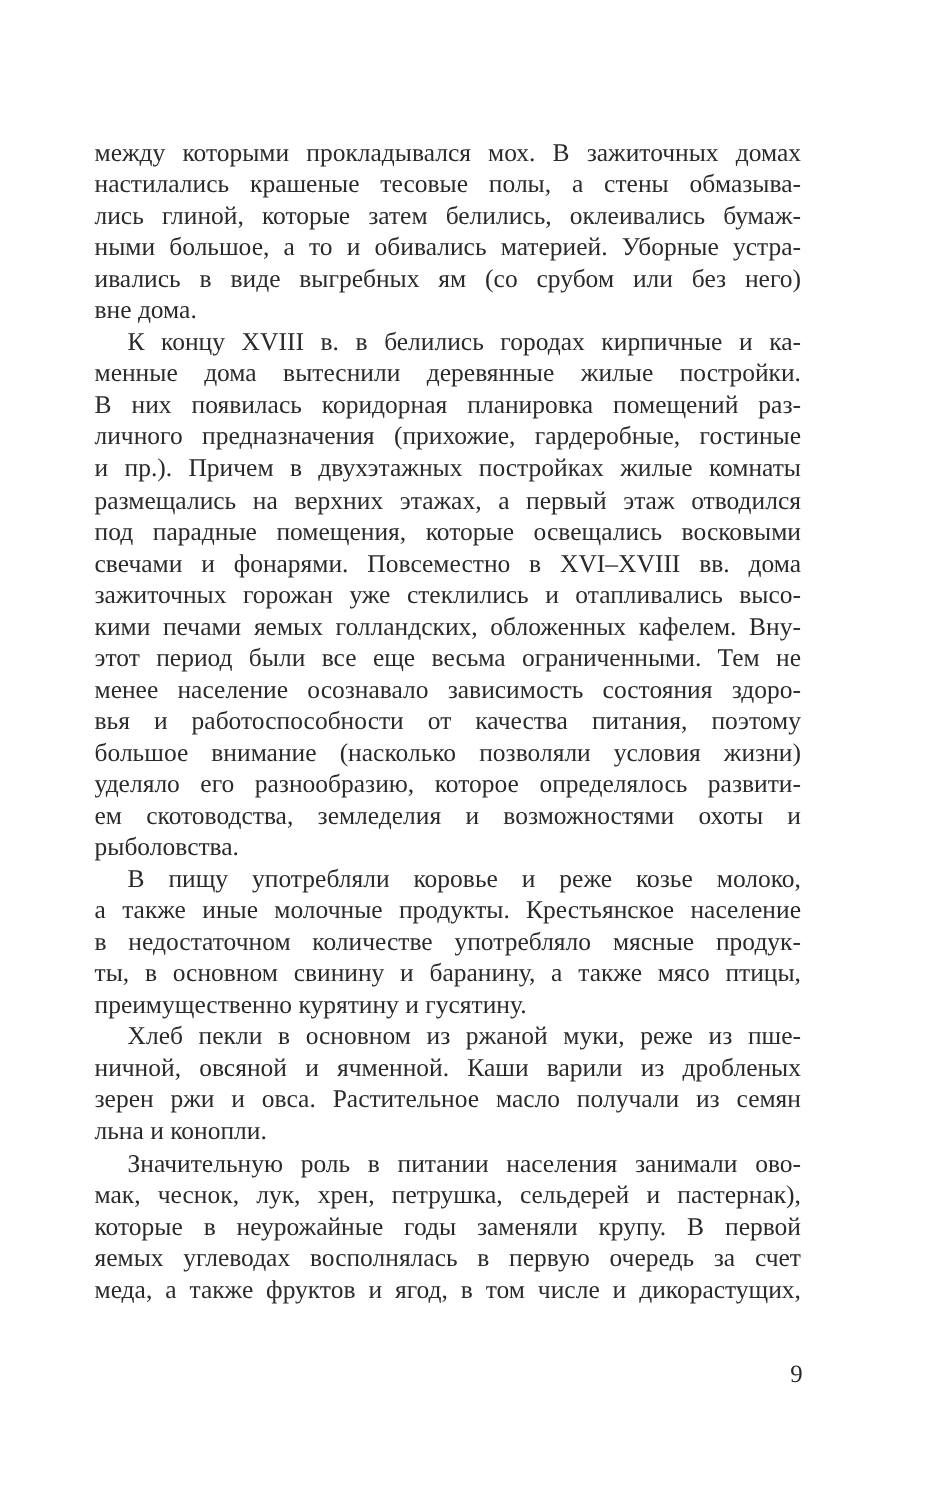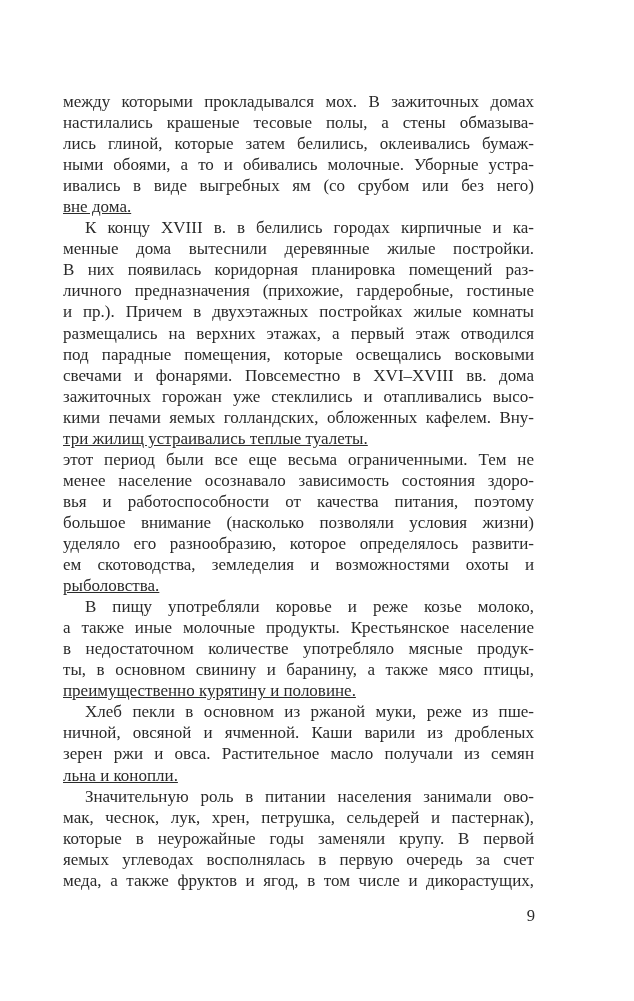--- a/index.html
+++ b/index.html
@@ -5,73 +5,72 @@
   html, body { margin: 0; padding: 0; background: #ffffff; }
   body { width: 634px; height: 1001px; position: relative; overflow: hidden; }
   .page { position: absolute; left: 0; top: 0; width: 634px; height: 1001px; background: #ffffff; }
   .text-block {
     position: absolute; left: 63px; top: 91px; width: 471px;
     font-family: "Liberation Serif", "DejaVu Serif", serif;
     font-size: 17px; line-height: 21.05px; color: #2a2a2a;
     text-align: justify; text-align-last: left;
   }
   .line { display: block; white-space: nowrap; text-align-last: justify; height: 21.05px; overflow: visible; }
-  .line.last { text-align-last: left; text-decoration: underline; }
+  .line.last { text-align-last: left; }
   .line.indent { padding-left: 22px; }
   .page-number {
     position: absolute; left: 524px; top: 906px; width: 14px;
     font-family: "Liberation Serif", "DejaVu Serif", serif;
     font-size: 16.6px; color: #2a2a2a; text-align: center;
   }
 </style>
 </head>
 <body>
 
 <div class="page">
   <div class="text-block">
 
     <div>
       <span class="line">между которыми прокладывался мох. В зажиточных домах</span>
       <span class="line">настилались крашеные тесовые полы, а стены обмазыва-</span>
       <span class="line">лись глиной, которые затем белились, оклеивались бумаж-</span>
-      <span class="line">ными обоями, а то и обивались молочные. Уборные устра-</span>
+      <span class="line">ными большое, а то и обивались материей. Уборные устра-</span>
       <span class="line">ивались в виде выгребных ям (со срубом или без него)</span>
       <span class="line last">вне дома.</span>
     </div>
 
     <div>
       <span class="line indent">К концу XVIII в. в белились городах кирпичные и ка-</span>
       <span class="line">менные дома вытеснили деревянные жилые постройки.</span>
       <span class="line">В них появилась коридорная планировка помещений раз-</span>
       <span class="line">личного предназначения (прихожие, гардеробные, гостиные</span>
       <span class="line">и пр.). Причем в двухэтажных постройках жилые комнаты</span>
       <span class="line">размещались на верхних этажах, а первый этаж отводился</span>
       <span class="line">под парадные помещения, которые освещались восковыми</span>
       <span class="line">свечами и фонарями. Повсеместно в XVI–XVIII вв. дома</span>
       <span class="line">зажиточных горожан уже стеклились и отапливались высо-</span>
       <span class="line">кими печами яемых голландских, обложенных кафелем. Вну-</span>
-      <span class="line last">три жилищ устраивались теплые туалеты.</span>
     </div>
 
     <div>
       <span class="line">этот период были все еще весьма ограниченными. Тем не</span>
       <span class="line">менее население осознавало зависимость состояния здоро-</span>
       <span class="line">вья и работоспособности от качества питания, поэтому</span>
       <span class="line">большое внимание (насколько позволяли условия жизни)</span>
       <span class="line">уделяло его разнообразию, которое определялось развити-</span>
       <span class="line">ем скотоводства, земледелия и возможностями охоты и</span>
       <span class="line last">рыболовства.</span>
     </div>
 
     <div>
       <span class="line indent">В пищу употребляли коровье и реже козье молоко,</span>
       <span class="line">а также иные молочные продукты. Крестьянское население</span>
       <span class="line">в недостаточном количестве употребляло мясные продук-</span>
       <span class="line">ты, в основном свинину и баранину, а также мясо птицы,</span>
-      <span class="line last">преимущественно курятину и половине.</span>
+      <span class="line last">преимущественно курятину и гусятину.</span>
     </div>
 
     <div>
       <span class="line indent">Хлеб пекли в основном из ржаной муки, реже из пше-</span>
       <span class="line">ничной, овсяной и ячменной. Каши варили из дробленых</span>
       <span class="line">зерен ржи и овса. Растительное масло получали из семян</span>
       <span class="line last">льна и конопли.</span>
     </div>
 
     <div>

